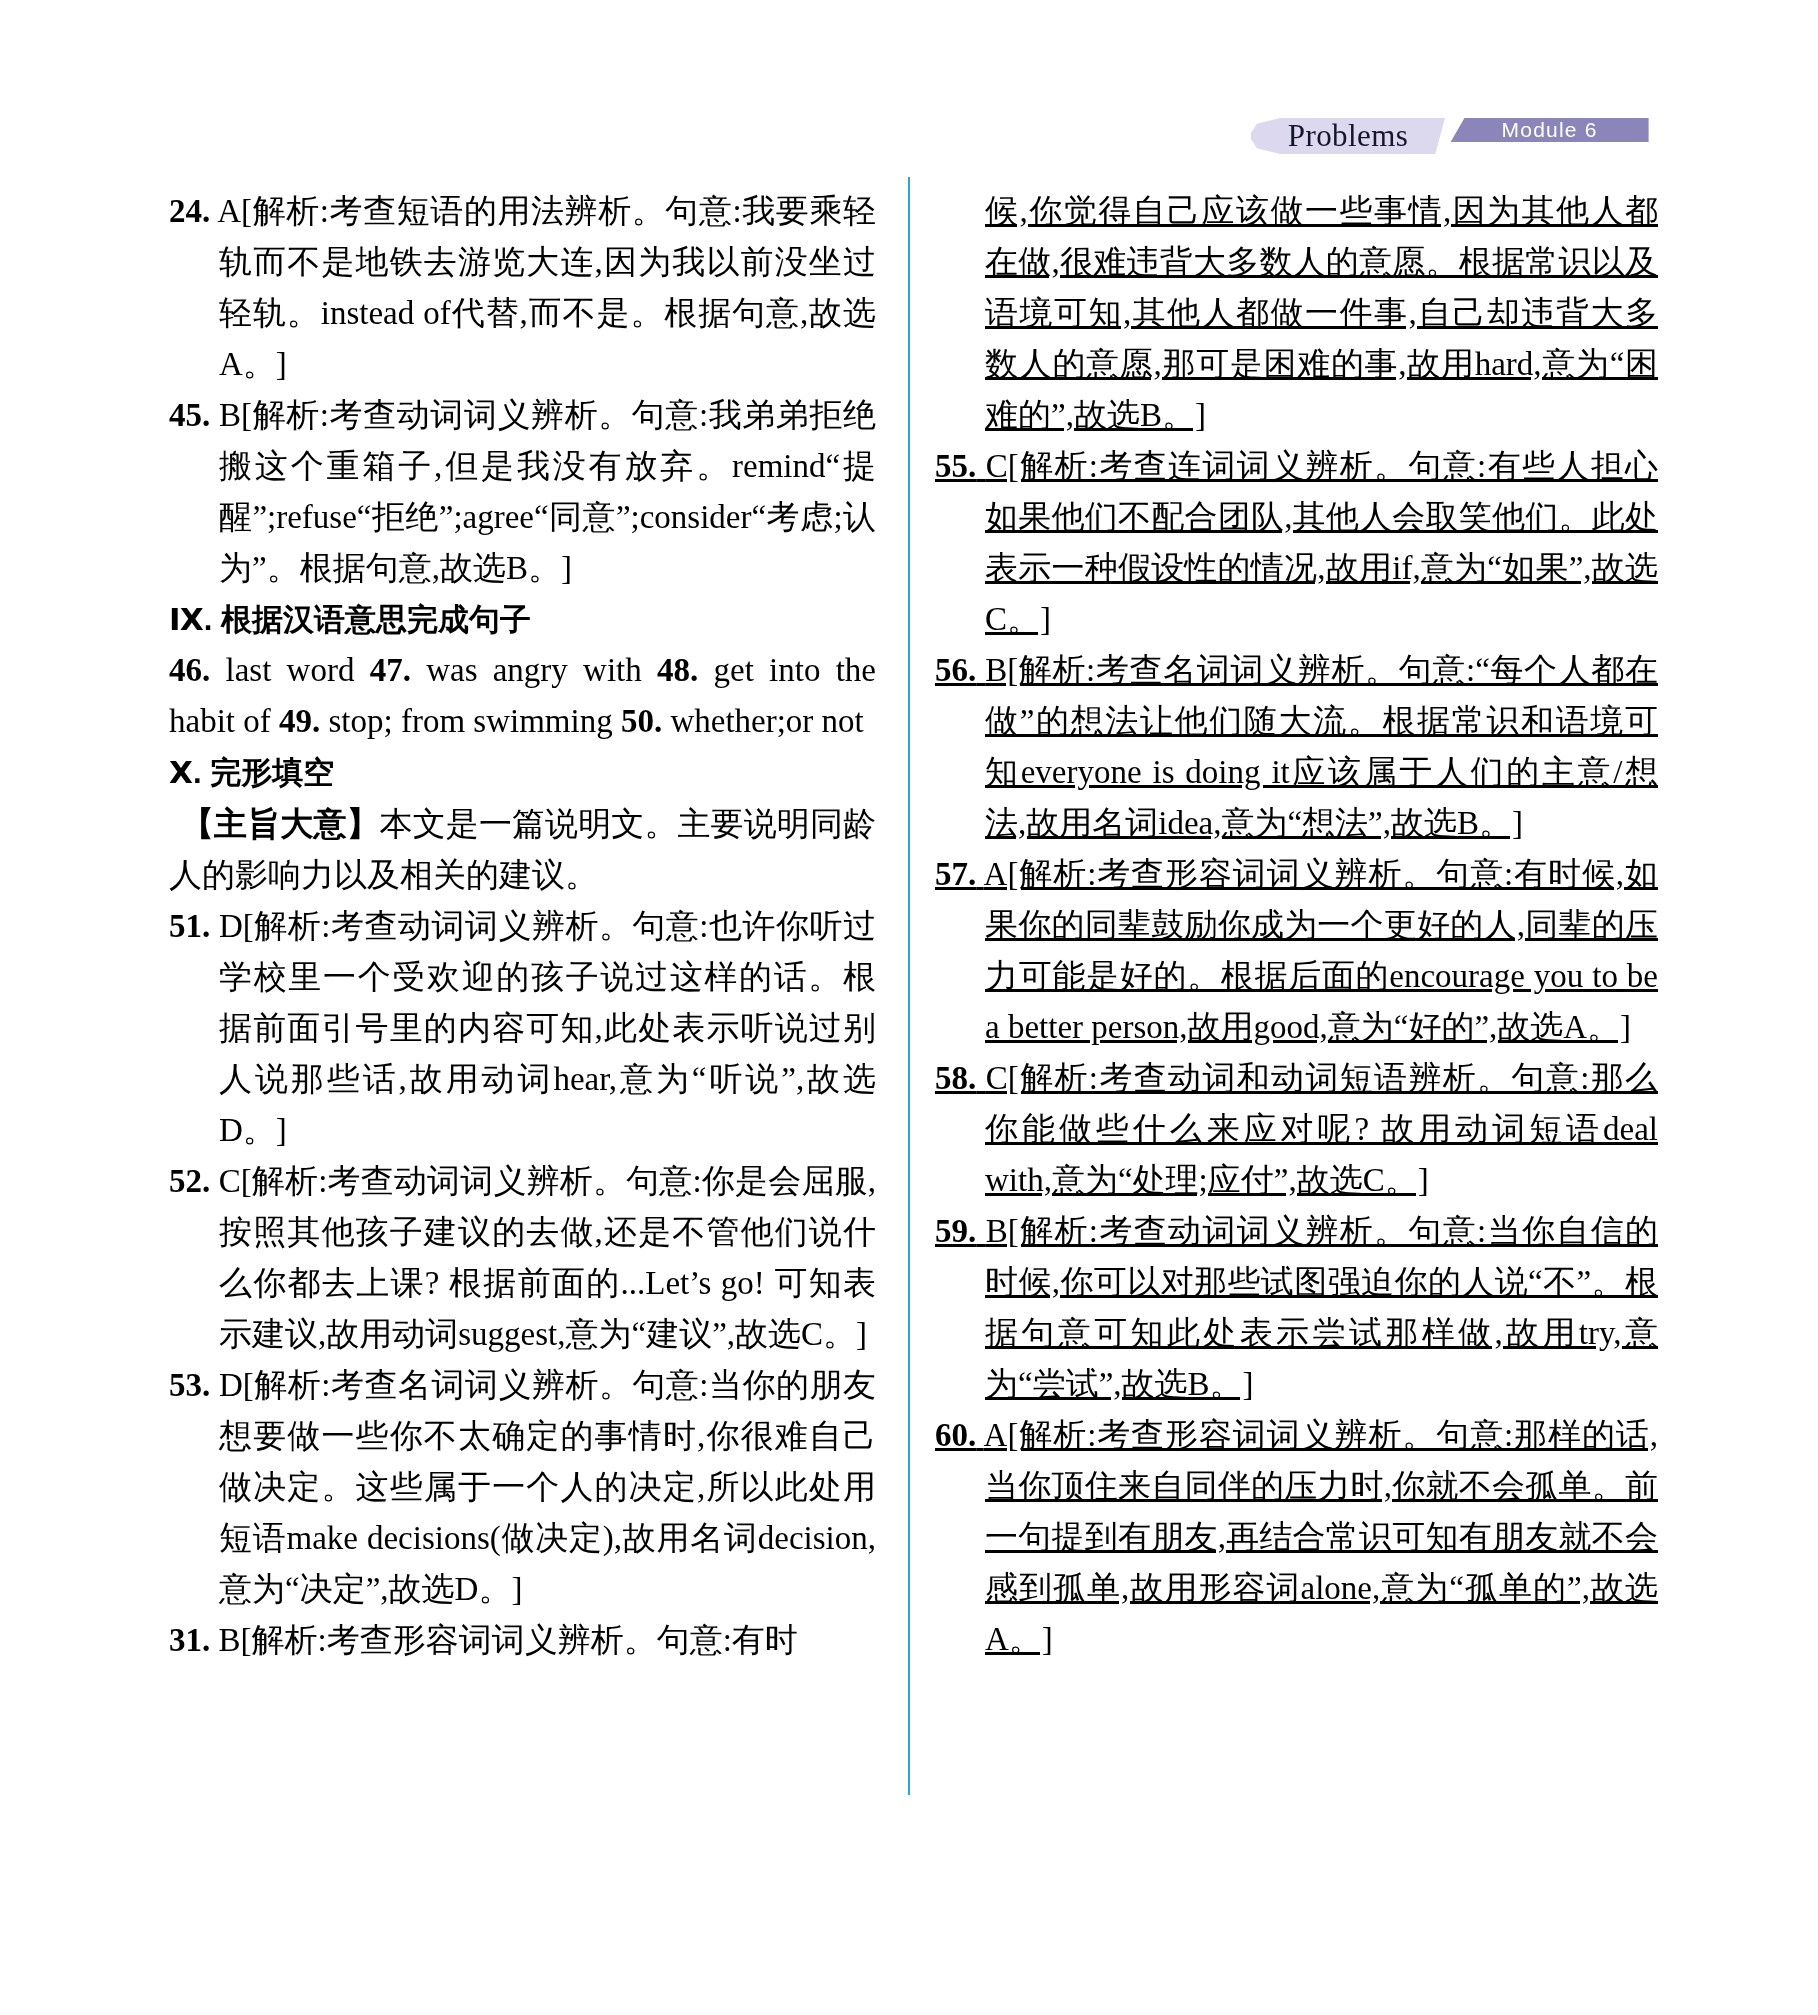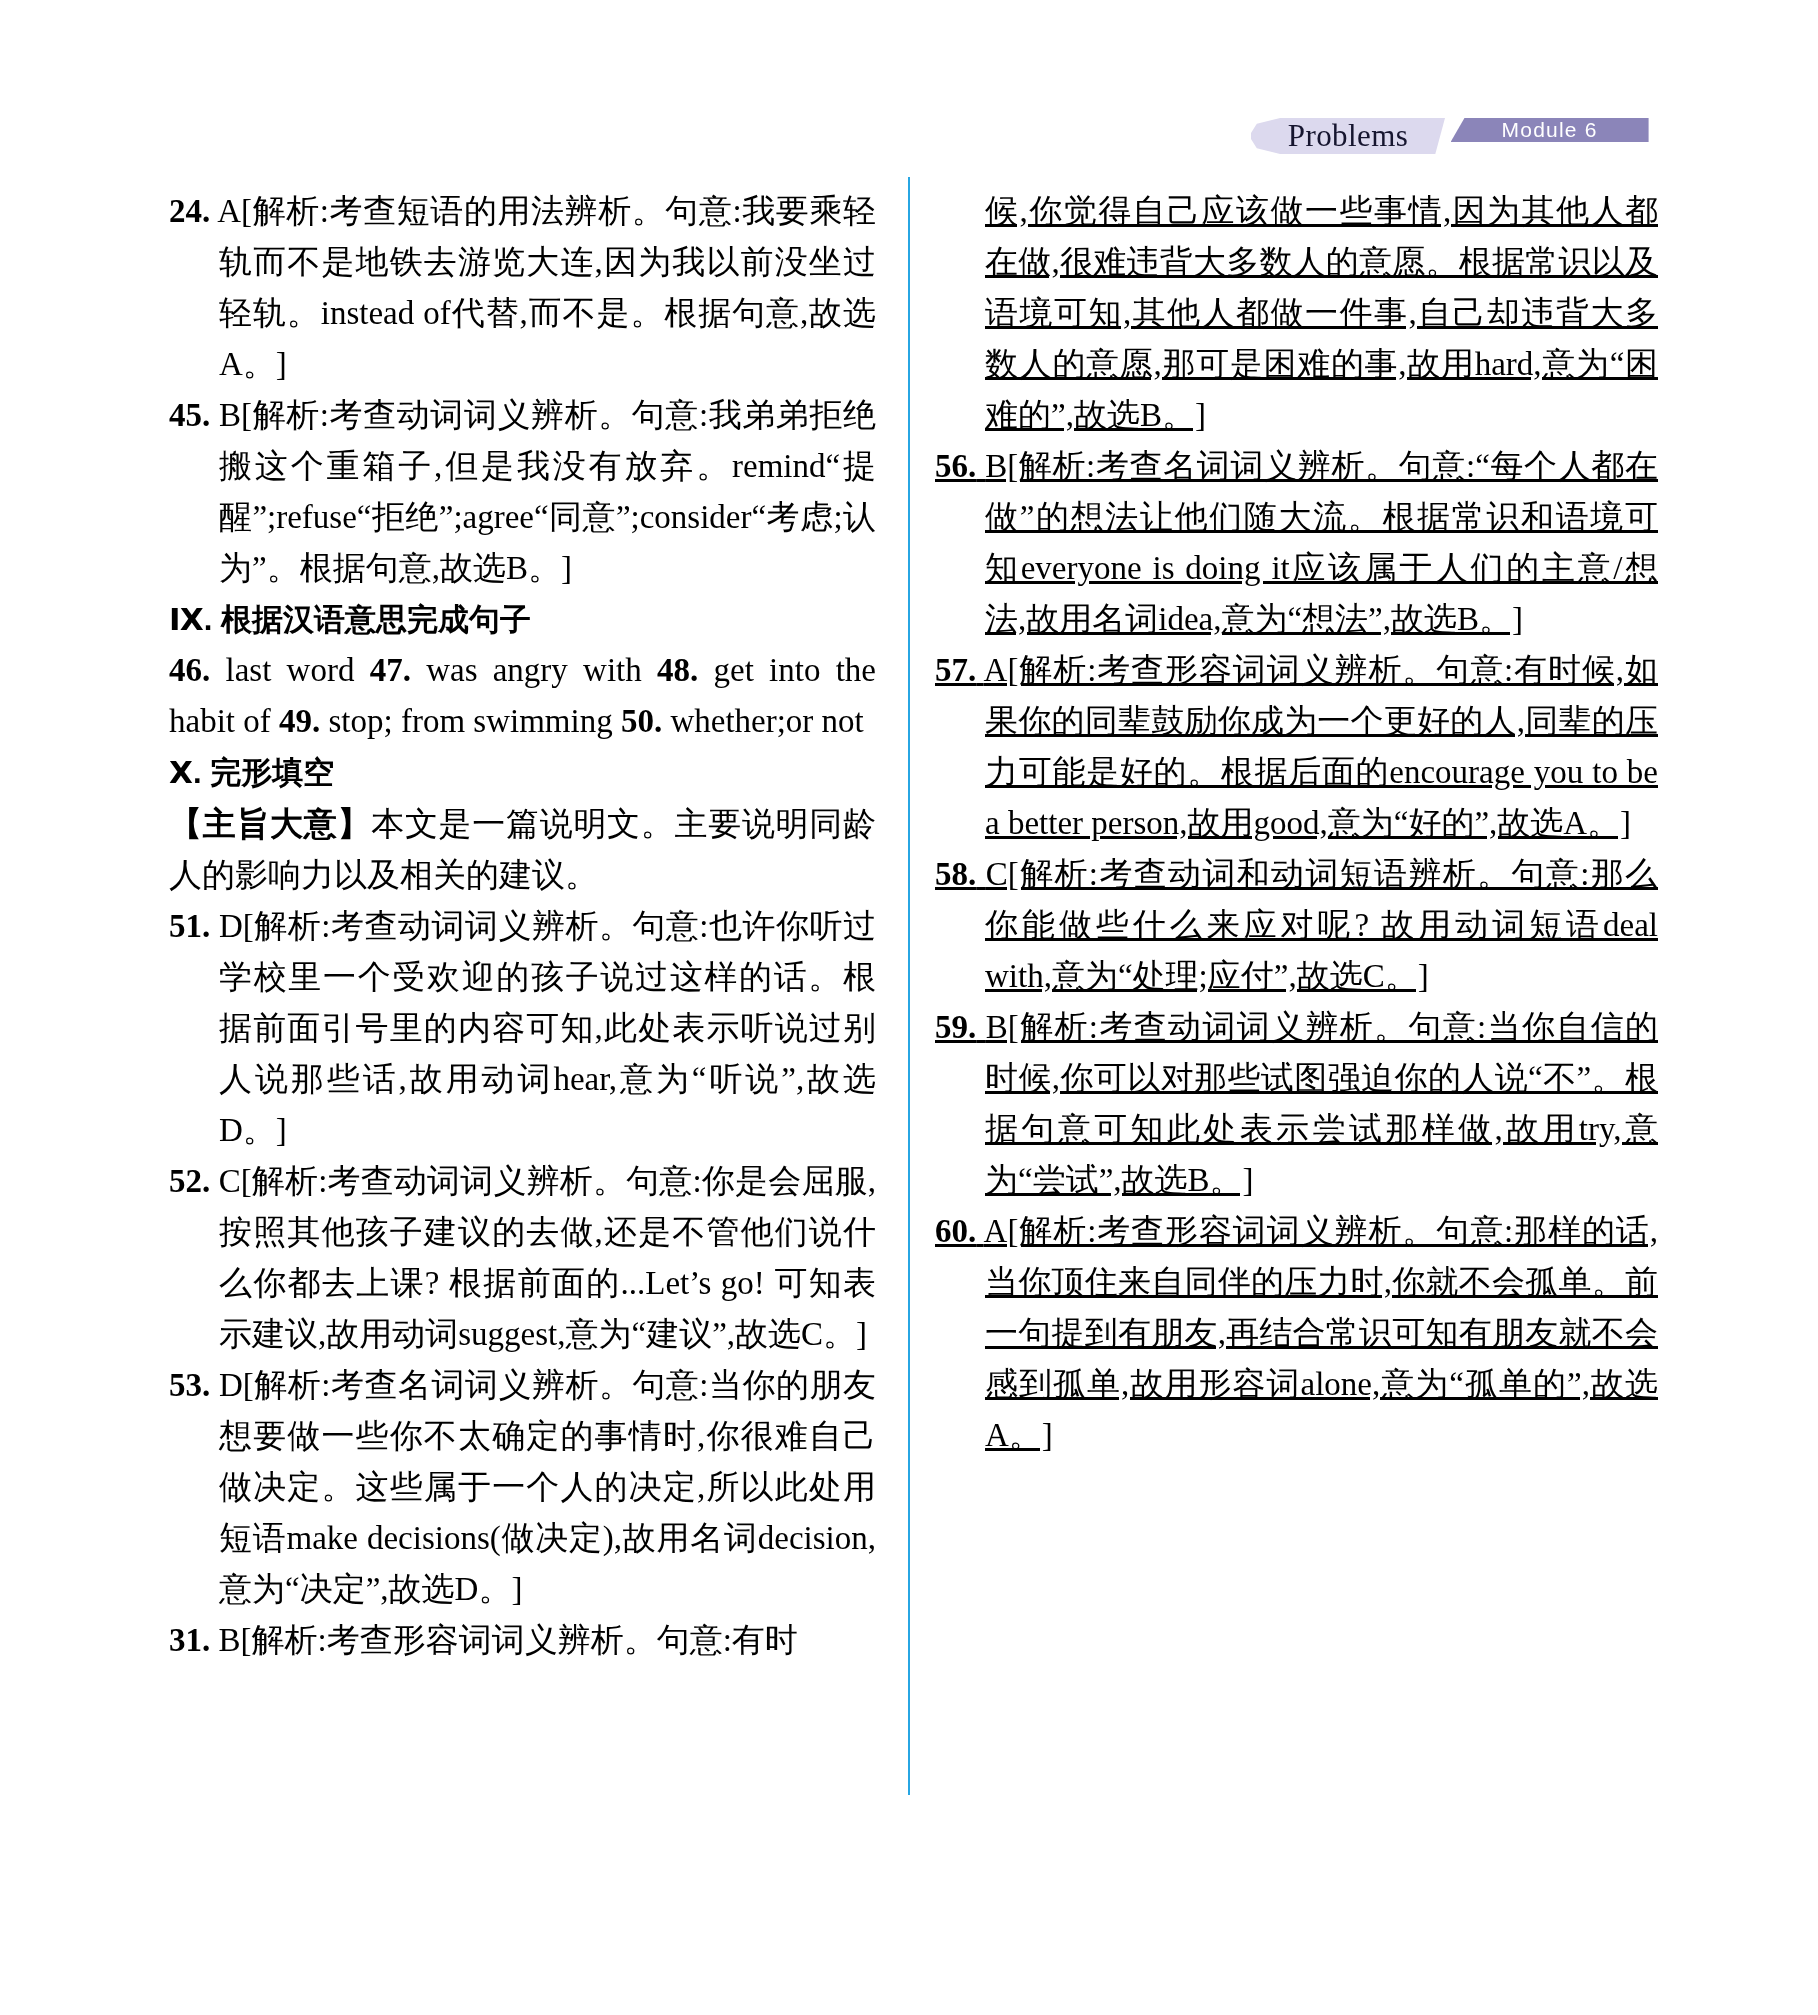--- a/index.html
+++ b/index.html
@@ -36,21 +36,21 @@
   .divider{position:absolute;left:908px;top:177px;width:2px;height:1618px;background:var(--divider);}
   
   .col{position:absolute;top:186px;font-size:33px;line-height:51px;text-align:justify;}
   .col-left{left:169px;width:707px;}
   .col-right{left:935px;width:723px;text-decoration:underline;}
   p{margin:0;}
   .item{padding-left:50px;text-indent:-50px;}
   .cont{padding-left:50px;}
   .num{font-weight:bold;}
   .heading{font-family:"Liberation Sans","DejaVu Sans",sans-serif;font-weight:bold;font-size:31px;}
-  .gist-label{font-family:"Liberation Sans","DejaVu Sans",sans-serif;font-weight:bold;}
+  .gist-label{font-family:"Liberation Sans","DejaVu Sans",sans-serif;font-weight:bold;margin-left:12px;}
 </style>
 </head>
 <body>
 
 <div class="page">
 
   <header class="hdr">
     <div class="hdr-problems">
       <span>Problems</span>
     </div>
@@ -76,20 +76,21 @@
     <p class="heading"><b class="num">Ⅹ.</b> <span>完形填空</span></p>
     <p class="gist"><span class="gist-label">【主旨大意】</span><span>本文是一篇说明文。主要说明同龄人的影响力以及相关的建议。</span></p>
     <p class="item"><b class="num">51.</b> <span class="txt">D[解析:考查动词词义辨析。句意:也许你听过学校里一个受欢迎的孩子说过这样的话。根据前面引号里的内容可知,此处表示听说过别人说那些话,故用动词hear,意为“听说”,故选D。]</span></p>
     <p class="item"><b class="num">52.</b> <span class="txt">C[解析:考查动词词义辨析。句意:你是会屈服,按照其他孩子建议的去做,还是不管他们说什么你都去上课? 根据前面的...Let’s go! 可知表示建议,故用动词suggest,意为“建议”,故选C。]</span></p>
     <p class="item"><b class="num">53.</b> <span class="txt">D[解析:考查名词词义辨析。句意:当你的朋友想要做一些你不太确定的事情时,你很难自己做决定。这些属于一个人的决定,所以此处用短语make decisions(做决定),故用名词decision,意为“决定”,故选D。]</span></p>
     <p class="item"><b class="num">31.</b> <span class="txt">B[解析:考查形容词词义辨析。句意:有时</span></p>
   </section>
 
   <section class="col col-right">
     <p class="cont"><span class="txt">候,你觉得自己应该做一些事情,因为其他人都在做,很难违背大多数人的意愿。根据常识以及语境可知,其他人都做一件事,自己却违背大多数人的意愿,那可是困难的事,故用hard,意为“困难的”,故选B。]</span></p>
+    <p class="item"><b class="num">55.</b> <span class="txt">C[解析:考查连词词义辨析。句意:有些人担心如果他们不配合团队,其他人会取笑他们。此处表示一种假设性的情况,故用if,意为“如果”,故选C。]</span></p>
     <p class="item"><b class="num">56.</b> <span class="txt">B[解析:考查名词词义辨析。句意:“每个人都在做”的想法让他们随大流。根据常识和语境可知everyone is doing it应该属于人们的主意/想法,故用名词idea,意为“想法”,故选B。]</span></p>
     <p class="item"><b class="num">57.</b> <span class="txt">A[解析:考查形容词词义辨析。句意:有时候,如果你的同辈鼓励你成为一个更好的人,同辈的压力可能是好的。根据后面的encourage you to be a better person,故用good,意为“好的”,故选A。]</span></p>
     <p class="item"><b class="num">58.</b> <span class="txt">C[解析:考查动词和动词短语辨析。句意:那么你能做些什么来应对呢? 故用动词短语deal with,意为“处理;应付”,故选C。]</span></p>
     <p class="item"><b class="num">59.</b> <span class="txt">B[解析:考查动词词义辨析。句意:当你自信的时候,你可以对那些试图强迫你的人说“不”。根据句意可知此处表示尝试那样做,故用try,意为“尝试”,故选B。]</span></p>
     <p class="item"><b class="num">60.</b> <span class="txt">A[解析:考查形容词词义辨析。句意:那样的话,当你顶住来自同伴的压力时,你就不会孤单。前一句提到有朋友,再结合常识可知有朋友就不会感到孤单,故用形容词alone,意为“孤单的”,故选A。]</span></p>
   </section>
 
 </div>
 
 

